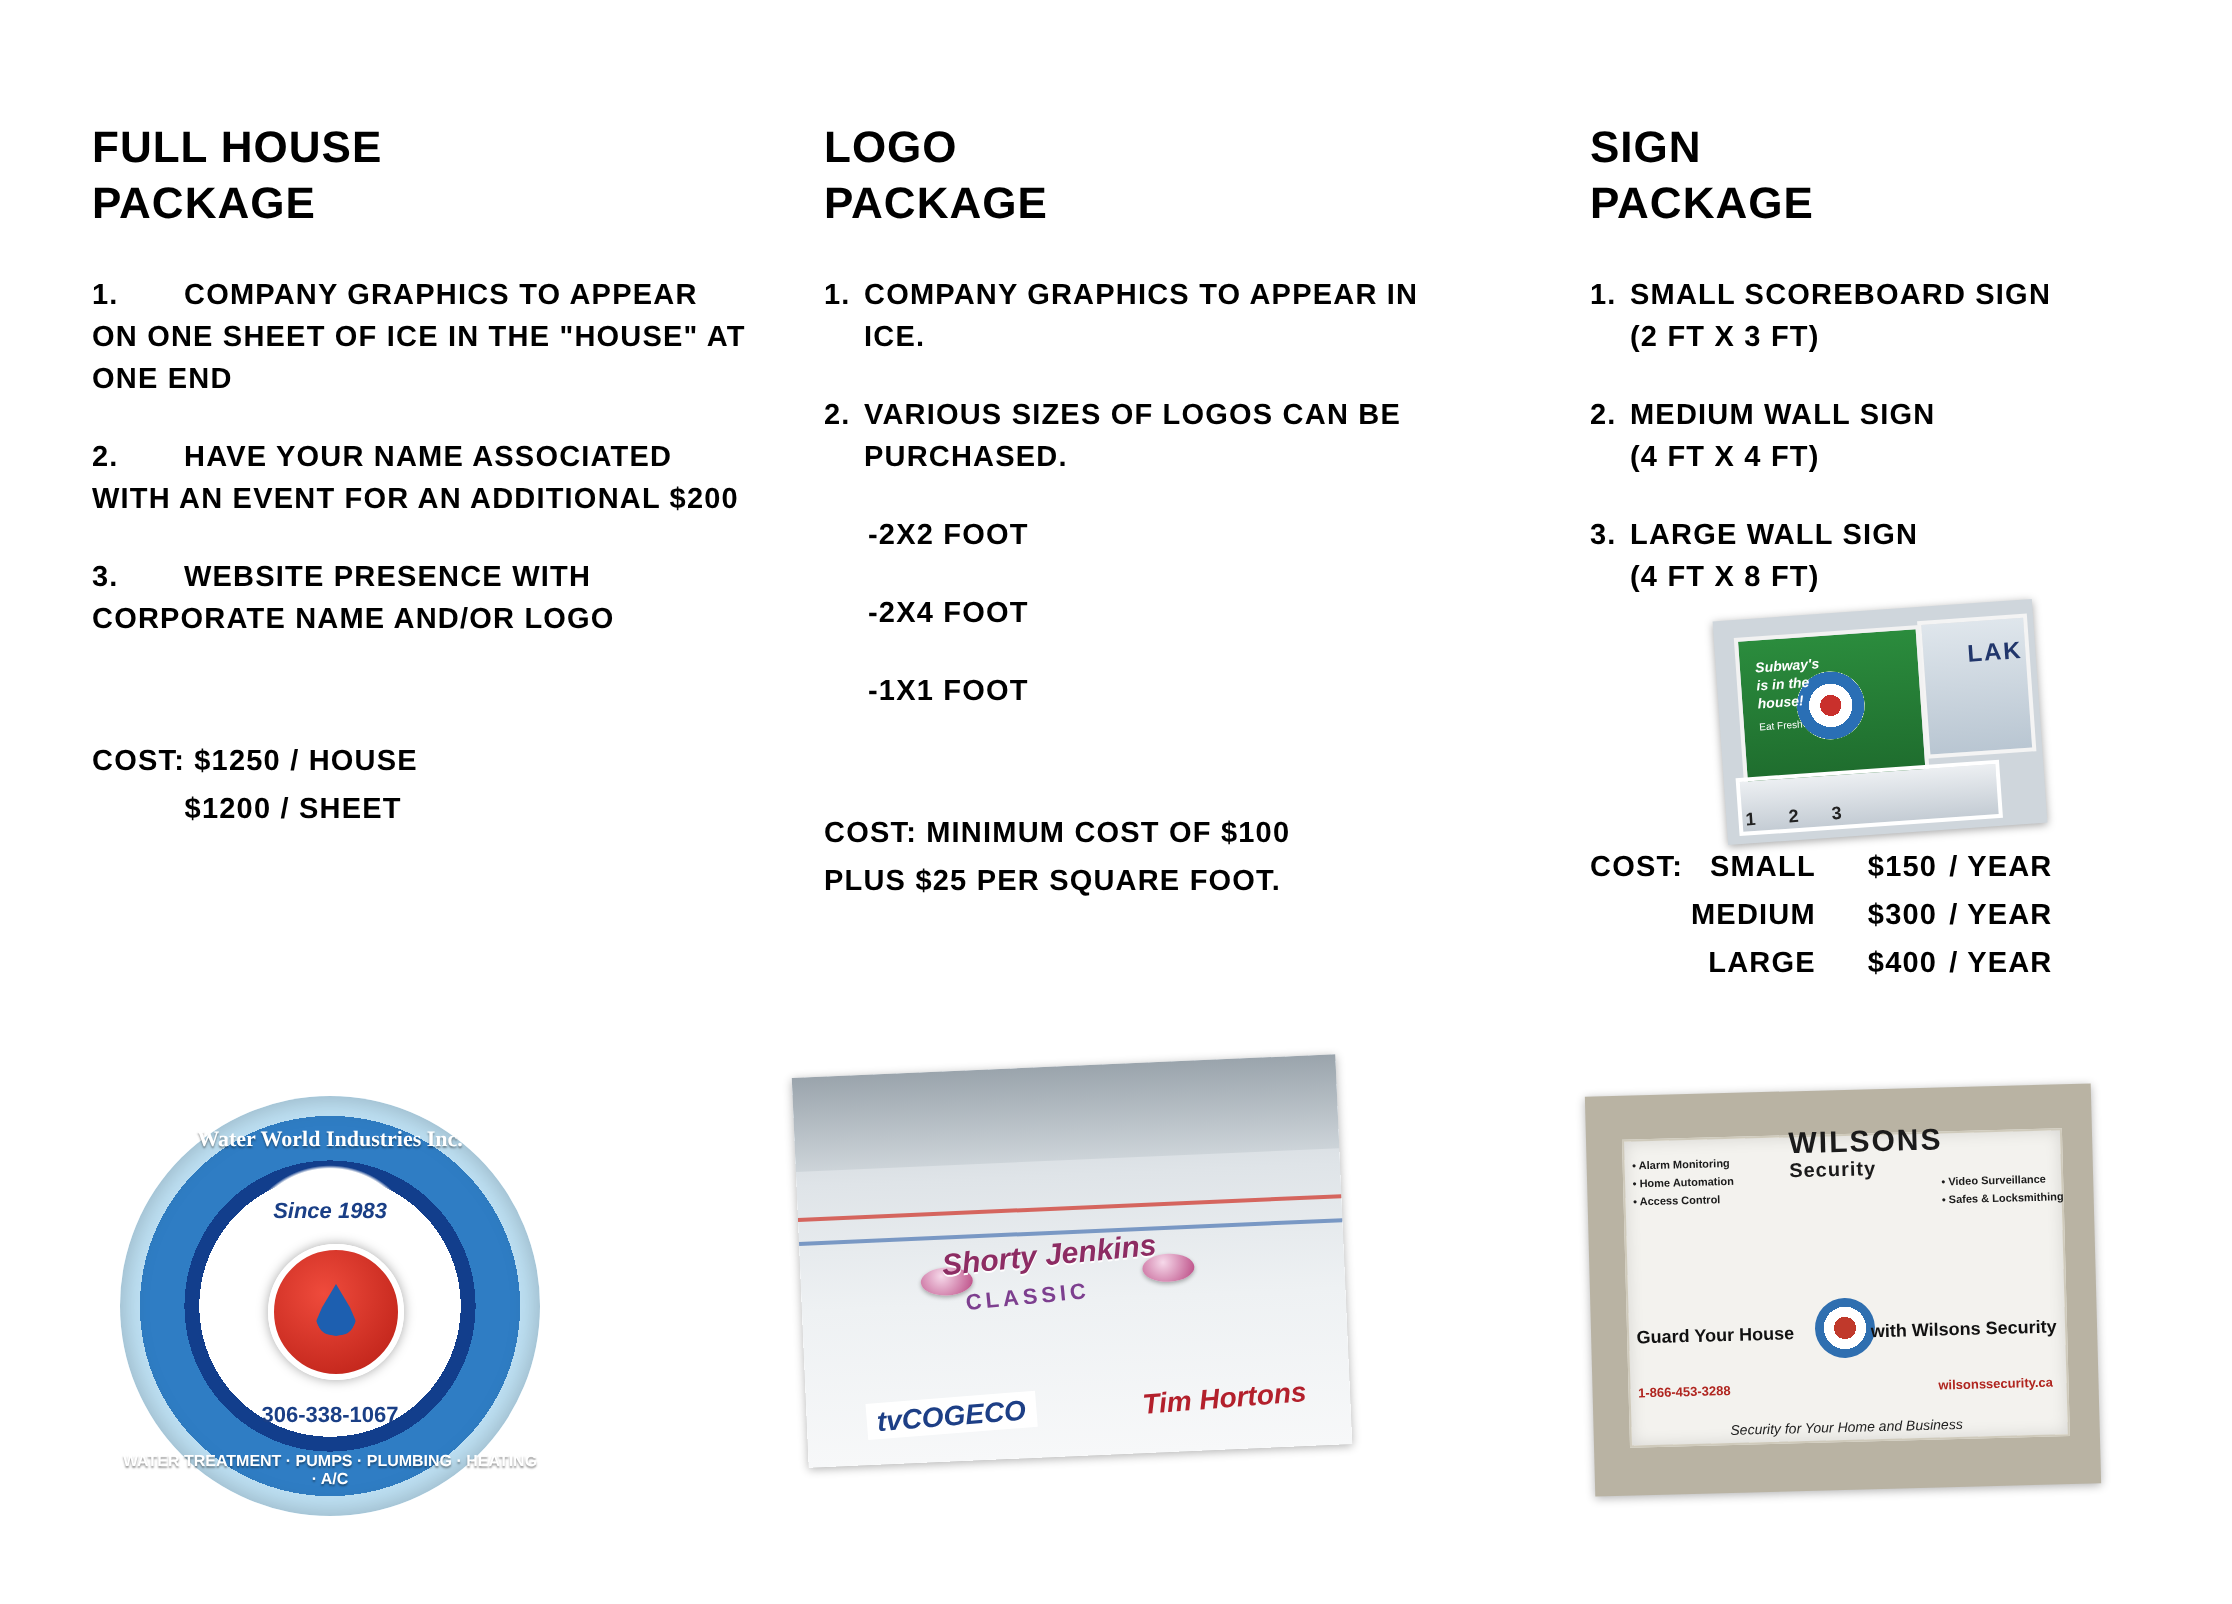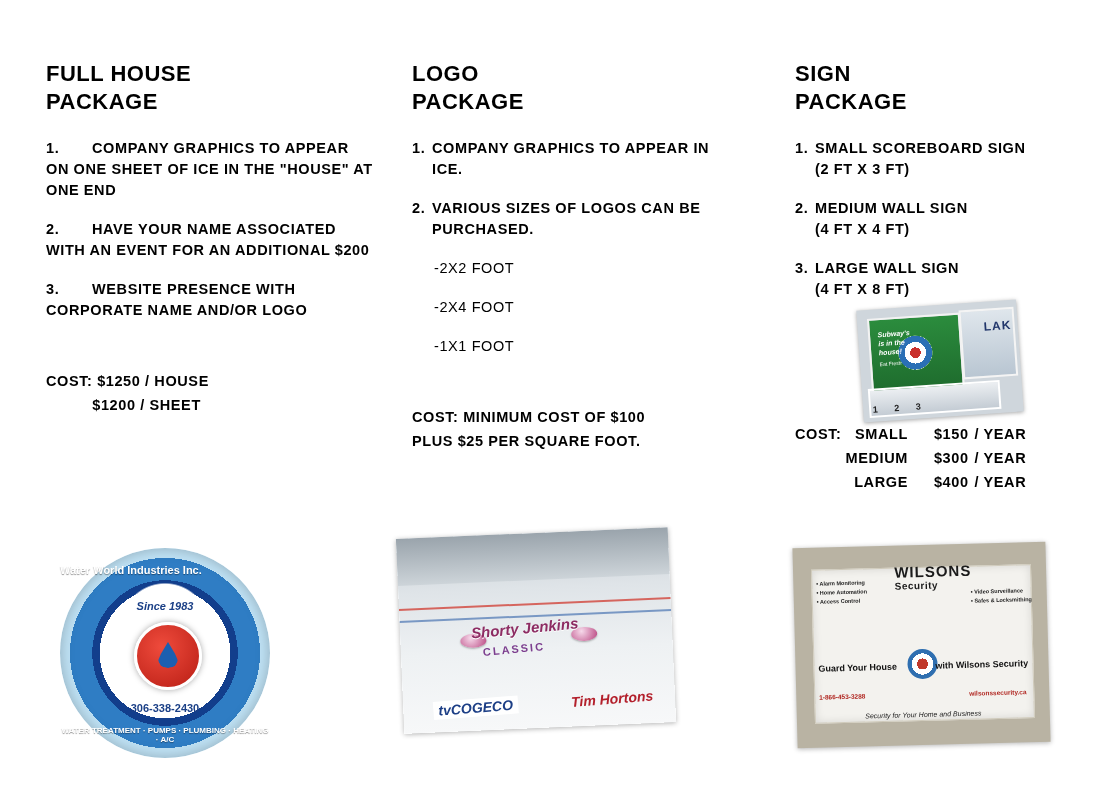--- a/index.html
+++ b/index.html
@@ -55,21 +55,21 @@
     letter-spacing: 0.6px;
     line-height: 21px;
     margin-bottom: 18px;
   }
   .item-hang .marker {
     width: 20px;
     flex: 0 0 20px;
   }
   .item-hang .body { flex: 1; }
   .sub-item {
-    font-weight: normal;
+    font-weight: bold;
     font-size: 14.5px;
     letter-spacing: 0.6px;
     line-height: 21px;
     margin: 4px 0 18px 22px;
   }
 
   .cost-block {
     font-weight: bold;
     font-size: 14.5px;
     letter-spacing: 0.6px;
@@ -99,23 +99,24 @@
   
   #logo-waterworld {
     left: 60px; top: 548px; width: 210px; height: 210px;
     border-radius: 50%;
     background:
       radial-gradient(circle at 50% 38%, #ffffff 0 26%, rgba(255,255,255,0) 27%),
       radial-gradient(circle at 50% 50%, #ffffff 0 44%, #123e8c 44% 49%, #2f7dc4 49% 64%, #bfe2f5 64% 78%, #1f5fa8 78% 92%, #8fc7e8 92% 100%);
     box-shadow: inset 0 0 14px rgba(0,0,0,0.25);
   }
   #logo-waterworld .ww-top {
-    position: absolute; top: 16px; left: 0; right: 0; text-align: left;
+    position: absolute; top: 16px; left: 0; right: 0; text-align: center;
     font-size: 11px; font-weight: bold; color: #ffffff;
     text-shadow: 0 1px 1px rgba(0,0,0,0.4);
+    font-family: Liberation Serif, serif;
   }
   #logo-waterworld .ww-bottom {
     position: absolute; bottom: 14px; left: 0; right: 0; text-align: center;
     font-size: 8px; font-weight: bold; color: #ffffff;
     text-shadow: 0 1px 1px rgba(0,0,0,0.4);
     margin-top: 24px;
   }
   #logo-waterworld .ww-since {
     position: absolute; top: 52px; left: 0; right: 0; text-align: center;
     font-size: 11px; font-weight: bold; color: #1a3f86;
@@ -404,21 +405,21 @@
       <div class="sb-nums">1 2 3</div>
     </div>
   </div>
 
   <div class="img-box" id="logo-waterworld">
     <div class="ww-top">Water World Industries Inc.</div>
     <div class="ww-since">Since 1983</div>
     <div class="ww-core">
       <div class="ww-drop"></div>
     </div>
-    <div class="ww-phone">306-338-2430</div>
+    <div class="ww-phone">306-338-1067</div>
     <div class="ww-bottom">WATER TREATMENT · PUMPS · PLUMBING · HEATING · A/C</div>
   </div>
 
   <div class="img-box" id="photo-ice">
     <div class="ice-top-band"></div>
     <div class="ice-line-red"></div>
     <div class="ice-line-blue"></div>
     <div class="ice-stone s1"></div>
     <div class="ice-stone s2"></div>
     <div class="ice-logo-main">Shorty Jenkins</div>

